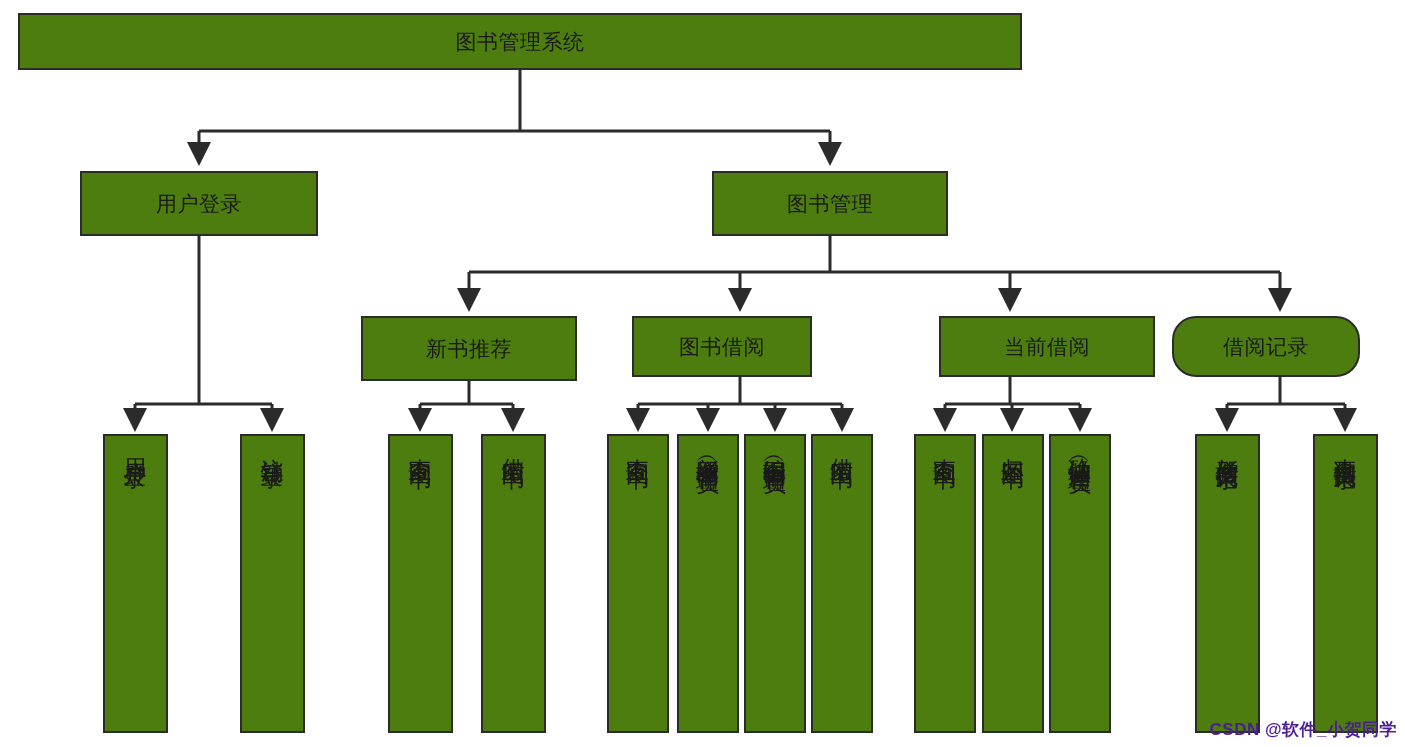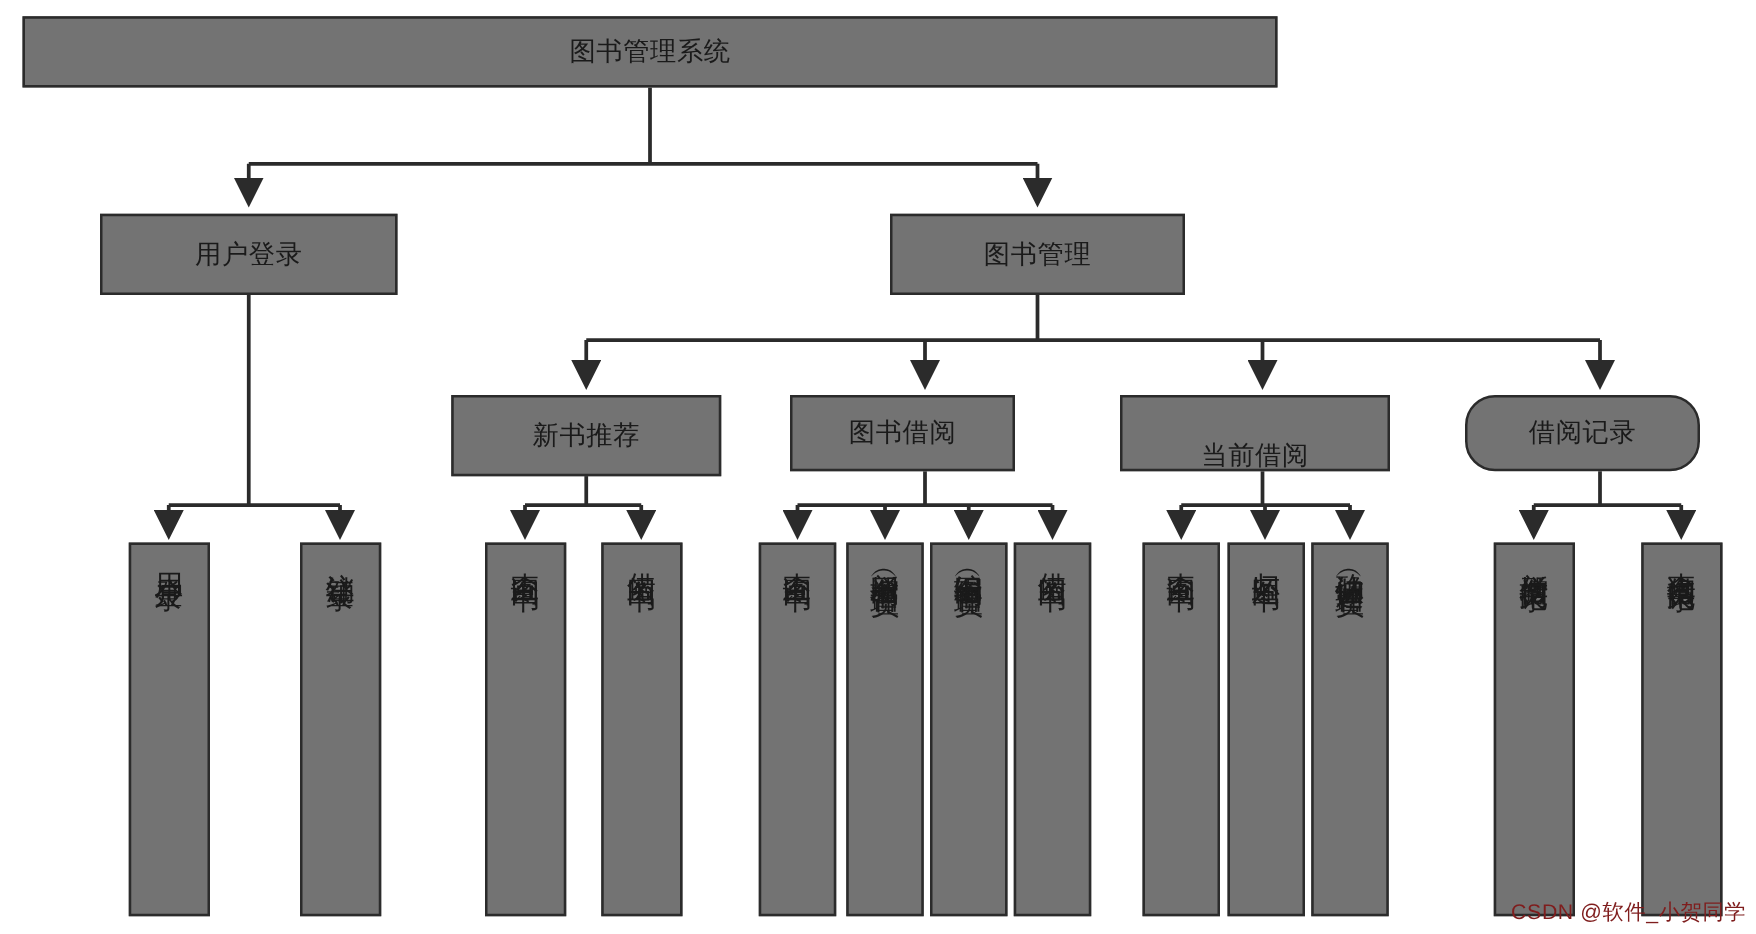--- a/index.html
+++ b/index.html
@@ -21,21 +21,21 @@
     position: absolute;
     left: 0;
     top: 0;
     width: 1405px;
     height: 747px;
     pointer-events: none;
   }
   .node {
     position: absolute;
     box-sizing: border-box;
-    background: #737373;
+    background: #4d7c0f;
     border: 2px solid #2b2b2b;
     display: flex;
     align-items: center;
     justify-content: center;
     color: #1a1a1a;
   }
   .node .label {
     display: block;
     text-align: center;
     line-height: 1.0;
@@ -59,23 +59,24 @@
   }
   .node.vert.tall .label {
     font-size: 23px;
     letter-spacing: 2px;
   }
   #watermark {
     position: absolute;
     right: 8px;
     bottom: 6px;
     font-size: 17px;
-    color: #7f1d1d;
+    color: #4c1d95;
     white-space: nowrap;
     letter-spacing: 0.5px;
+    font-weight: bold;
   }
 </style>
 </head>
 <body>
 
 <div id="canvas">
 
   <svg id="wires" viewBox="0 0 1405 747" width="1405" height="747">
     <defs>
       <marker id="arrow" viewBox="0 0 12 12" refX="10" refY="6" markerWidth="8" markerHeight="8" orient="auto-start-reverse">
@@ -139,21 +140,21 @@
   <div class="node horiz" style="left:712px; top:171px; width:236px; height:65px;align-items:center;">
     <span class="label">图书管理</span>
   </div>
 
   <div class="node horiz" style="left:361px; top:316px; width:216px; height:65px;">
     <span class="label">新书推荐</span>
   </div>
   <div class="node horiz" style="left:632px; top:316px; width:180px; height:61px;">
     <span class="label">图书借阅</span>
   </div>
-  <div class="node horiz" style="left:896px; top:316px; width:216px; height:61px;align-items:flex-end;">
+  <div class="node horiz" style="left:939px; top:316px; width:216px; height:61px;">
     <span class="label">当前借阅</span>
   </div>
   <div class="node horiz" style="left:1172px; top:316px; width:188px; height:61px;border-radius:24px;">
     <span class="label">借阅记录</span>
   </div>
 
   <div class="node vert" style="left:103px; top:434px; width:65px; height:299px;">
     <span class="label">用户登录</span>
   </div>
   <div class="node vert" style="left:240px; top:434px; width:65px; height:299px;">

